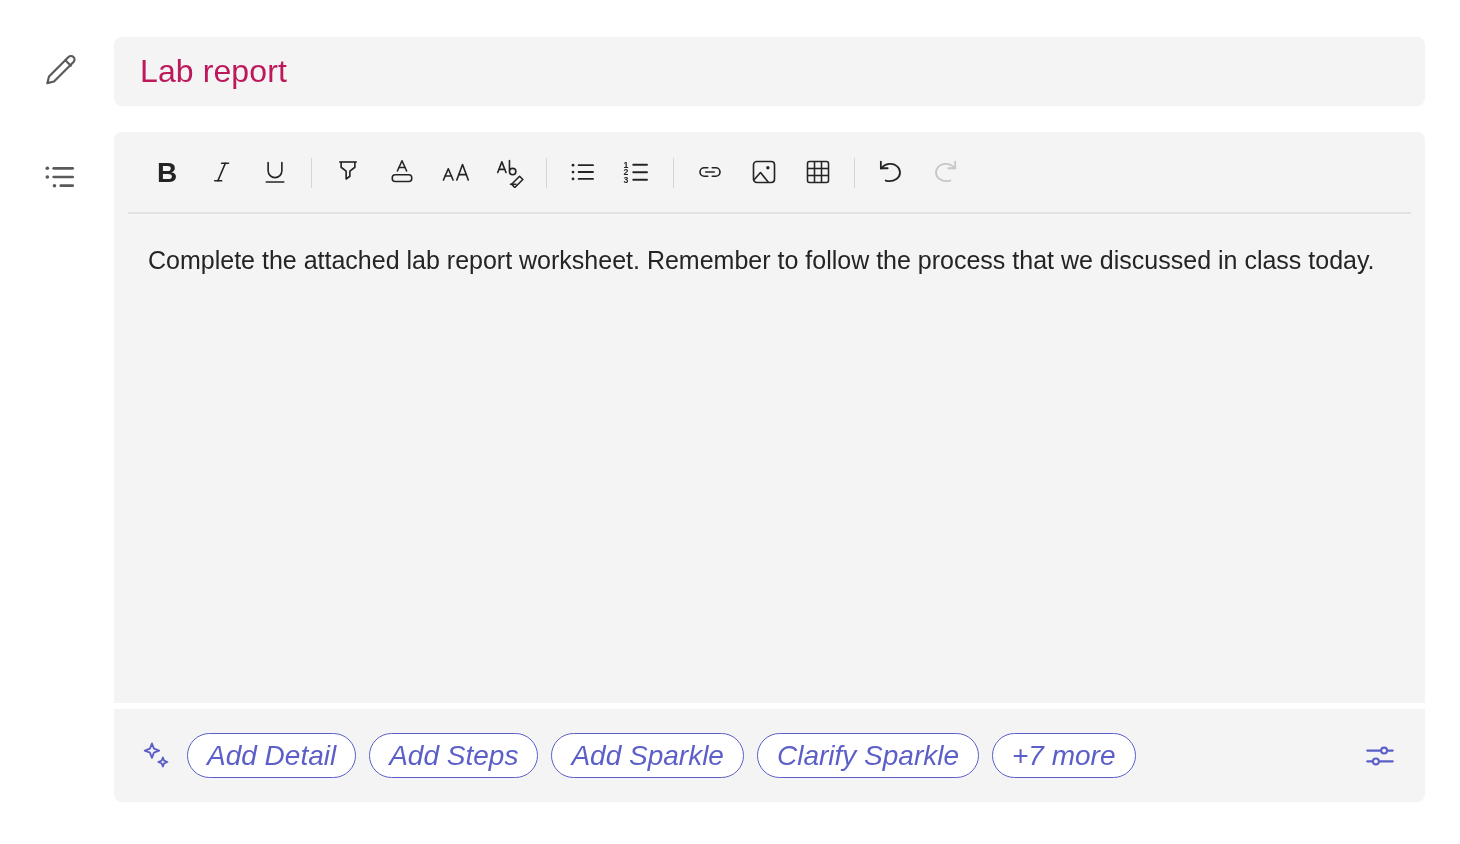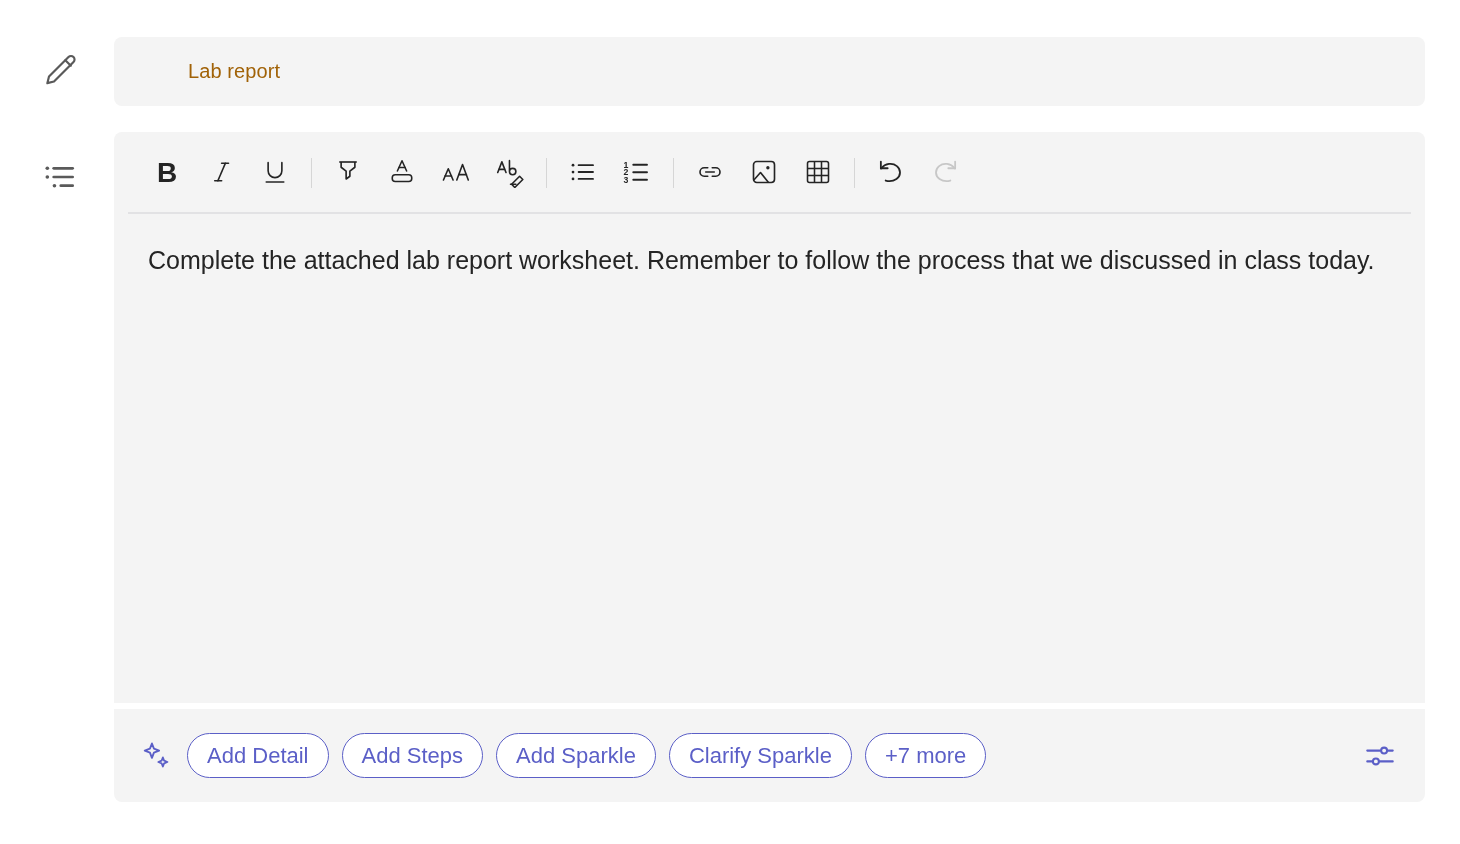--- a/index.html
+++ b/index.html
@@ -41,24 +41,23 @@
     width: 1311px;
     height: 69px;
     background: #f4f4f4;
     border-radius: 8px;
     display: flex;
     align-items: center;
     box-sizing: border-box;
     padding-left: 26px;
   }
   .title-text {
-    font-size: 20px;
-    color: #a16207;
+    font-size: 32px;
+    color: #be185d;
     letter-spacing: 0.1px;
-    margin-left: 48px;
   }
 
   
   .editor-card {
     position: absolute;
     left: 114px;
     top: 132px;
     width: 1311px;
     height: 571px;
     background: #f4f4f4;
@@ -158,30 +157,31 @@
     justify-content: center;
     color: #5b5fc7;
     flex: none;
   }
   .chip {
     height: 45px;
     border: 1.6px solid #5b5fc7;
     border-radius: 24px;
     background: #ffffff;
     color: #5b5fc7;
-    font-size: 22px;
+    font-size: 28px;
     font-family: "Liberation Sans", sans-serif;
     padding: 0 19px;
     display: flex;
     align-items: center;
     justify-content: center;
     white-space: nowrap;
     cursor: pointer;
     box-sizing: border-box;
     flex: none;
+    font-style: italic;
   }
   .settings-icon {
     margin-left: auto;
     width: 42px;
     height: 42px;
     display: flex;
     align-items: center;
     justify-content: center;
     color: #5b5fc7;
     cursor: pointer;

